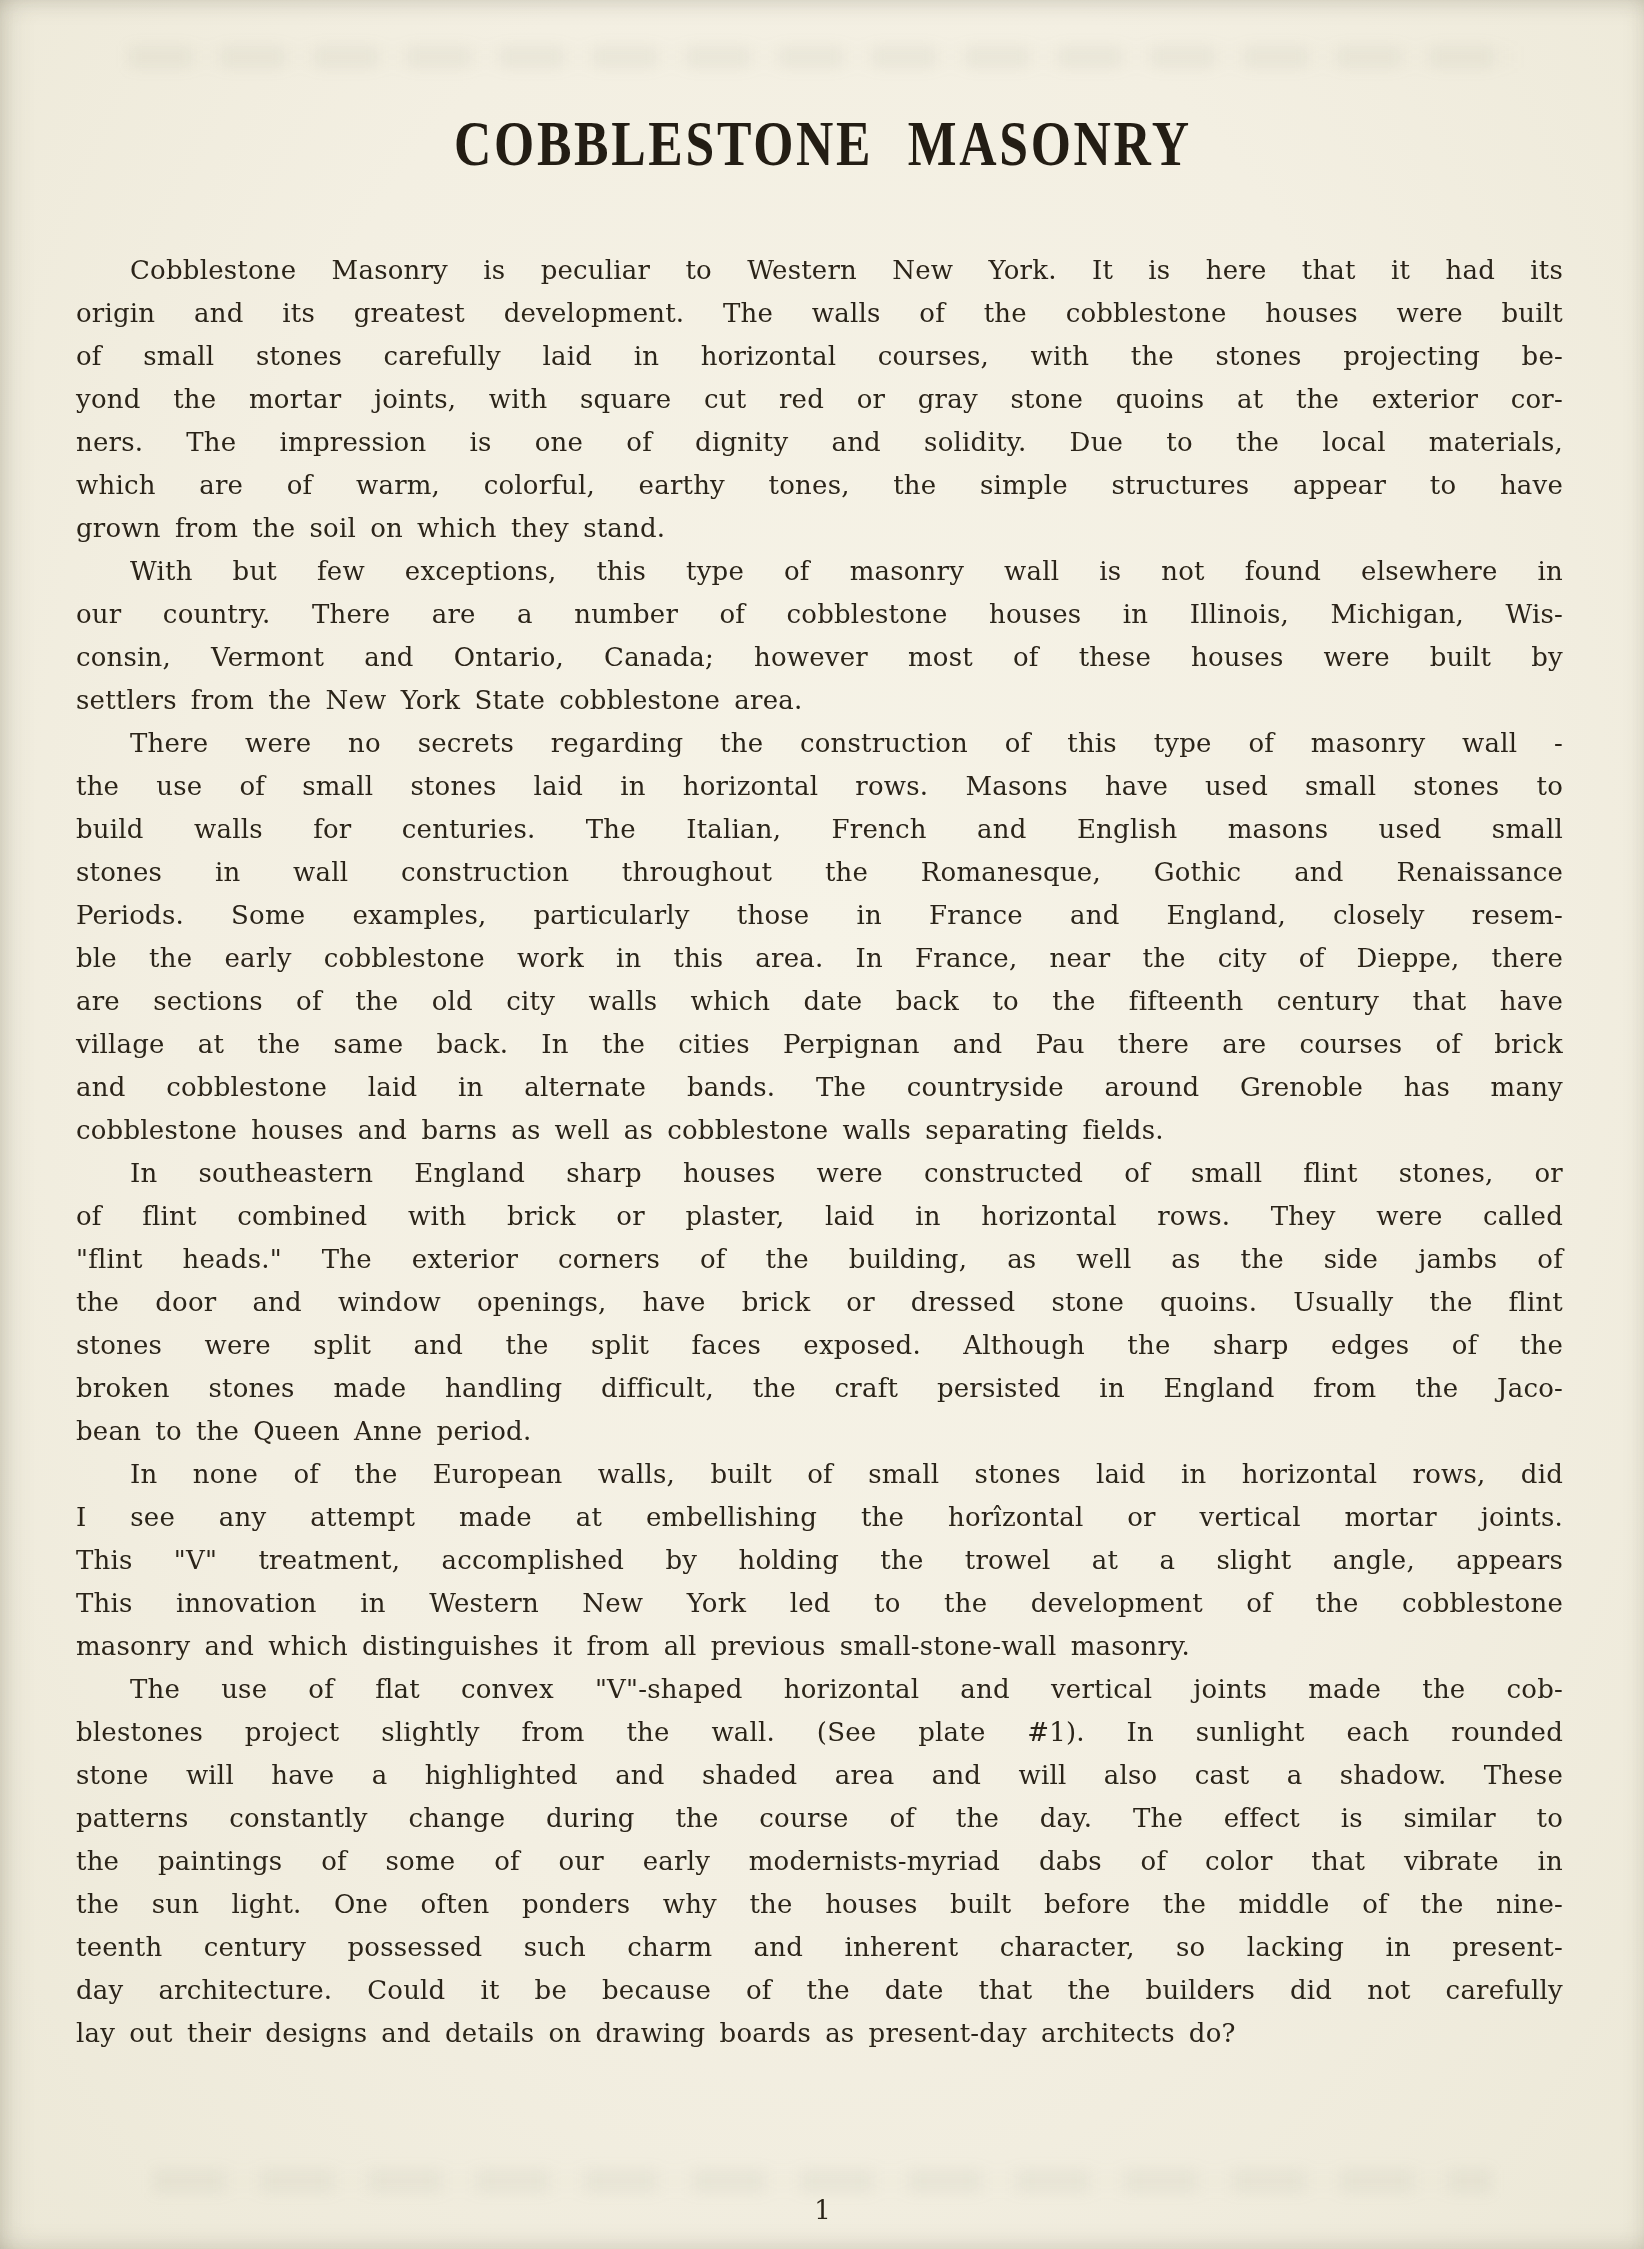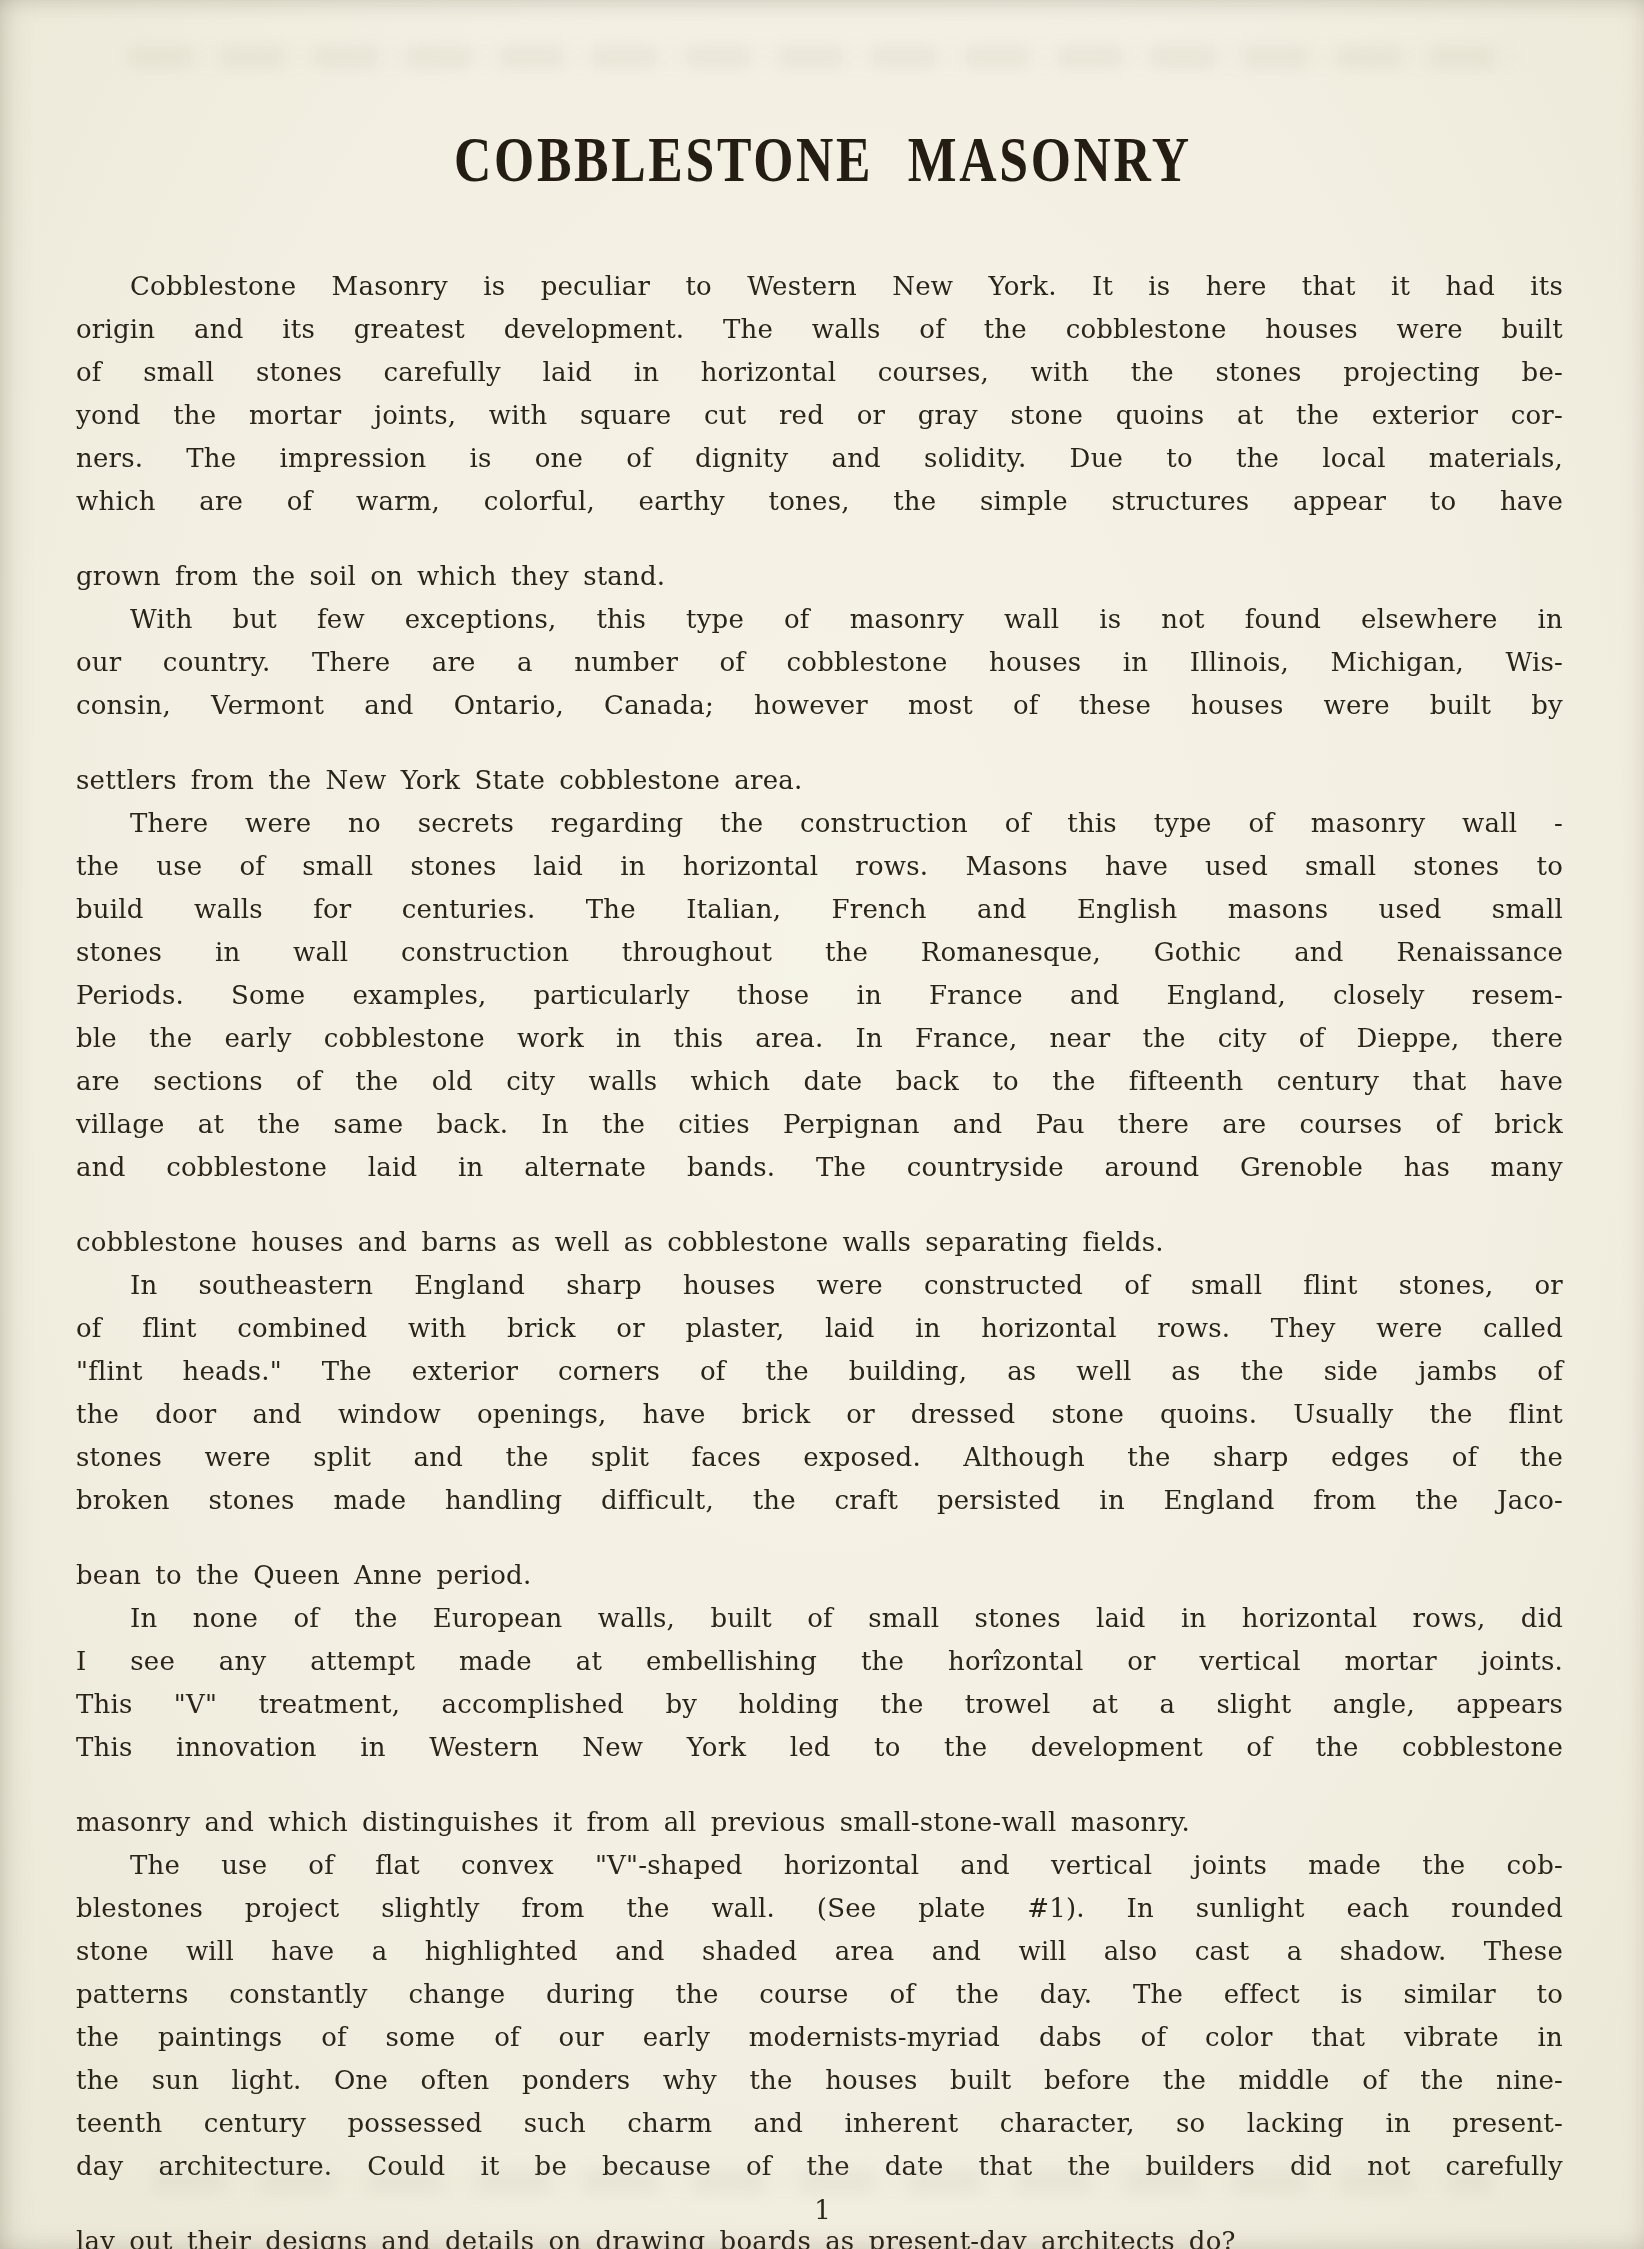--- a/index.html
+++ b/index.html
@@ -45,21 +45,21 @@
   .smudge-bottom {
     left: 153px;
     right: 153px;
     top: 2169px;
     height: 24px;
     background: repeating-linear-gradient(90deg,
       rgba(128, 134, 110, 0.075) 0 72px,
       rgba(128, 134, 110, 0.012) 72px 108px);
   }
   h1.title {
-    margin: 16px;
+    margin: 0;
     padding-top: 108px;
     text-align: center;
     font-size: 63px;
     line-height: 72px;
     font-weight: bold;
     font-family: "Liberation Serif", serif;
     white-space: nowrap;
     text-decoration: underline;
   }
   .title-inner {
@@ -79,21 +79,21 @@
   .line {
     height: 43px;
     line-height: 43px;
     text-align: justify;
     text-align-last: justify;
     word-spacing: 5.7px;
     letter-spacing: 0.2px;
     white-space: normal;
   }
   .line.first { text-indent: 54px; }
-  .line.last { text-align-last: left; margin-top: 32px; }
+  .line.last { text-align-last: left; }
   .page-number {
     position: absolute;
     top: 2194px;
     left: 0;
     width: 100%;
     text-align: center;
     font-size: 26px;
     line-height: 33px;
     color: #2b2419;
   }

